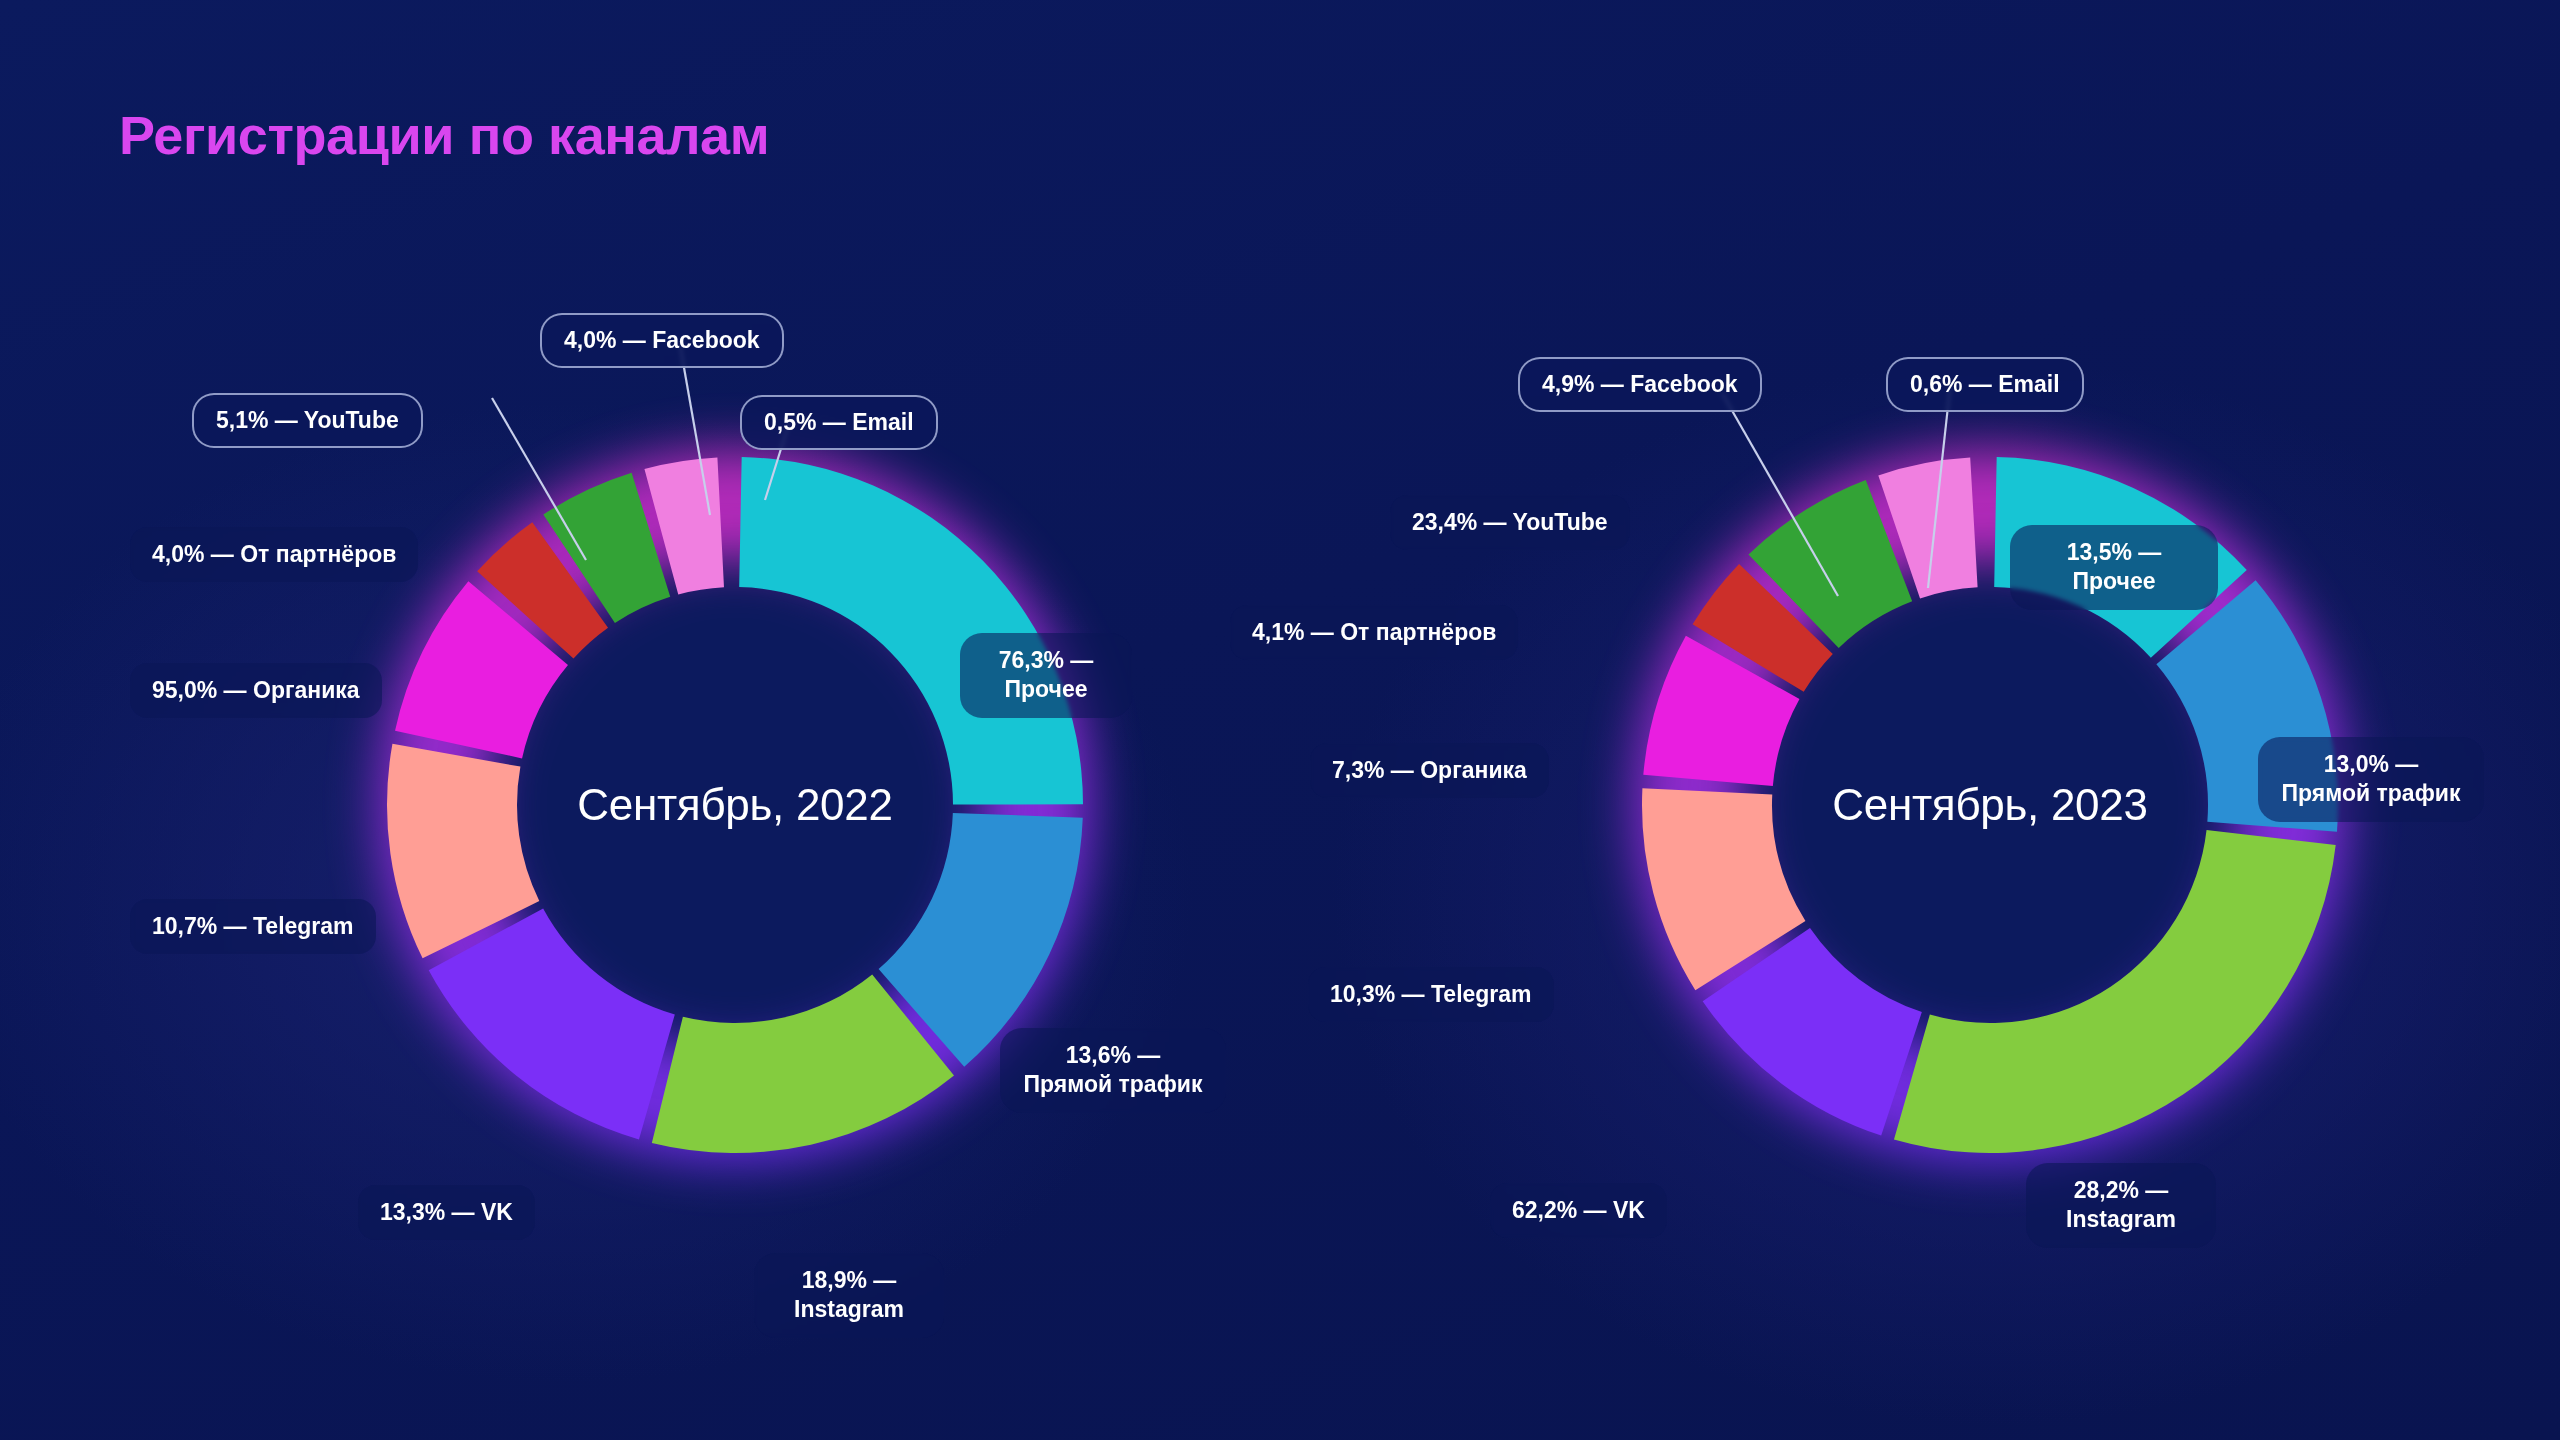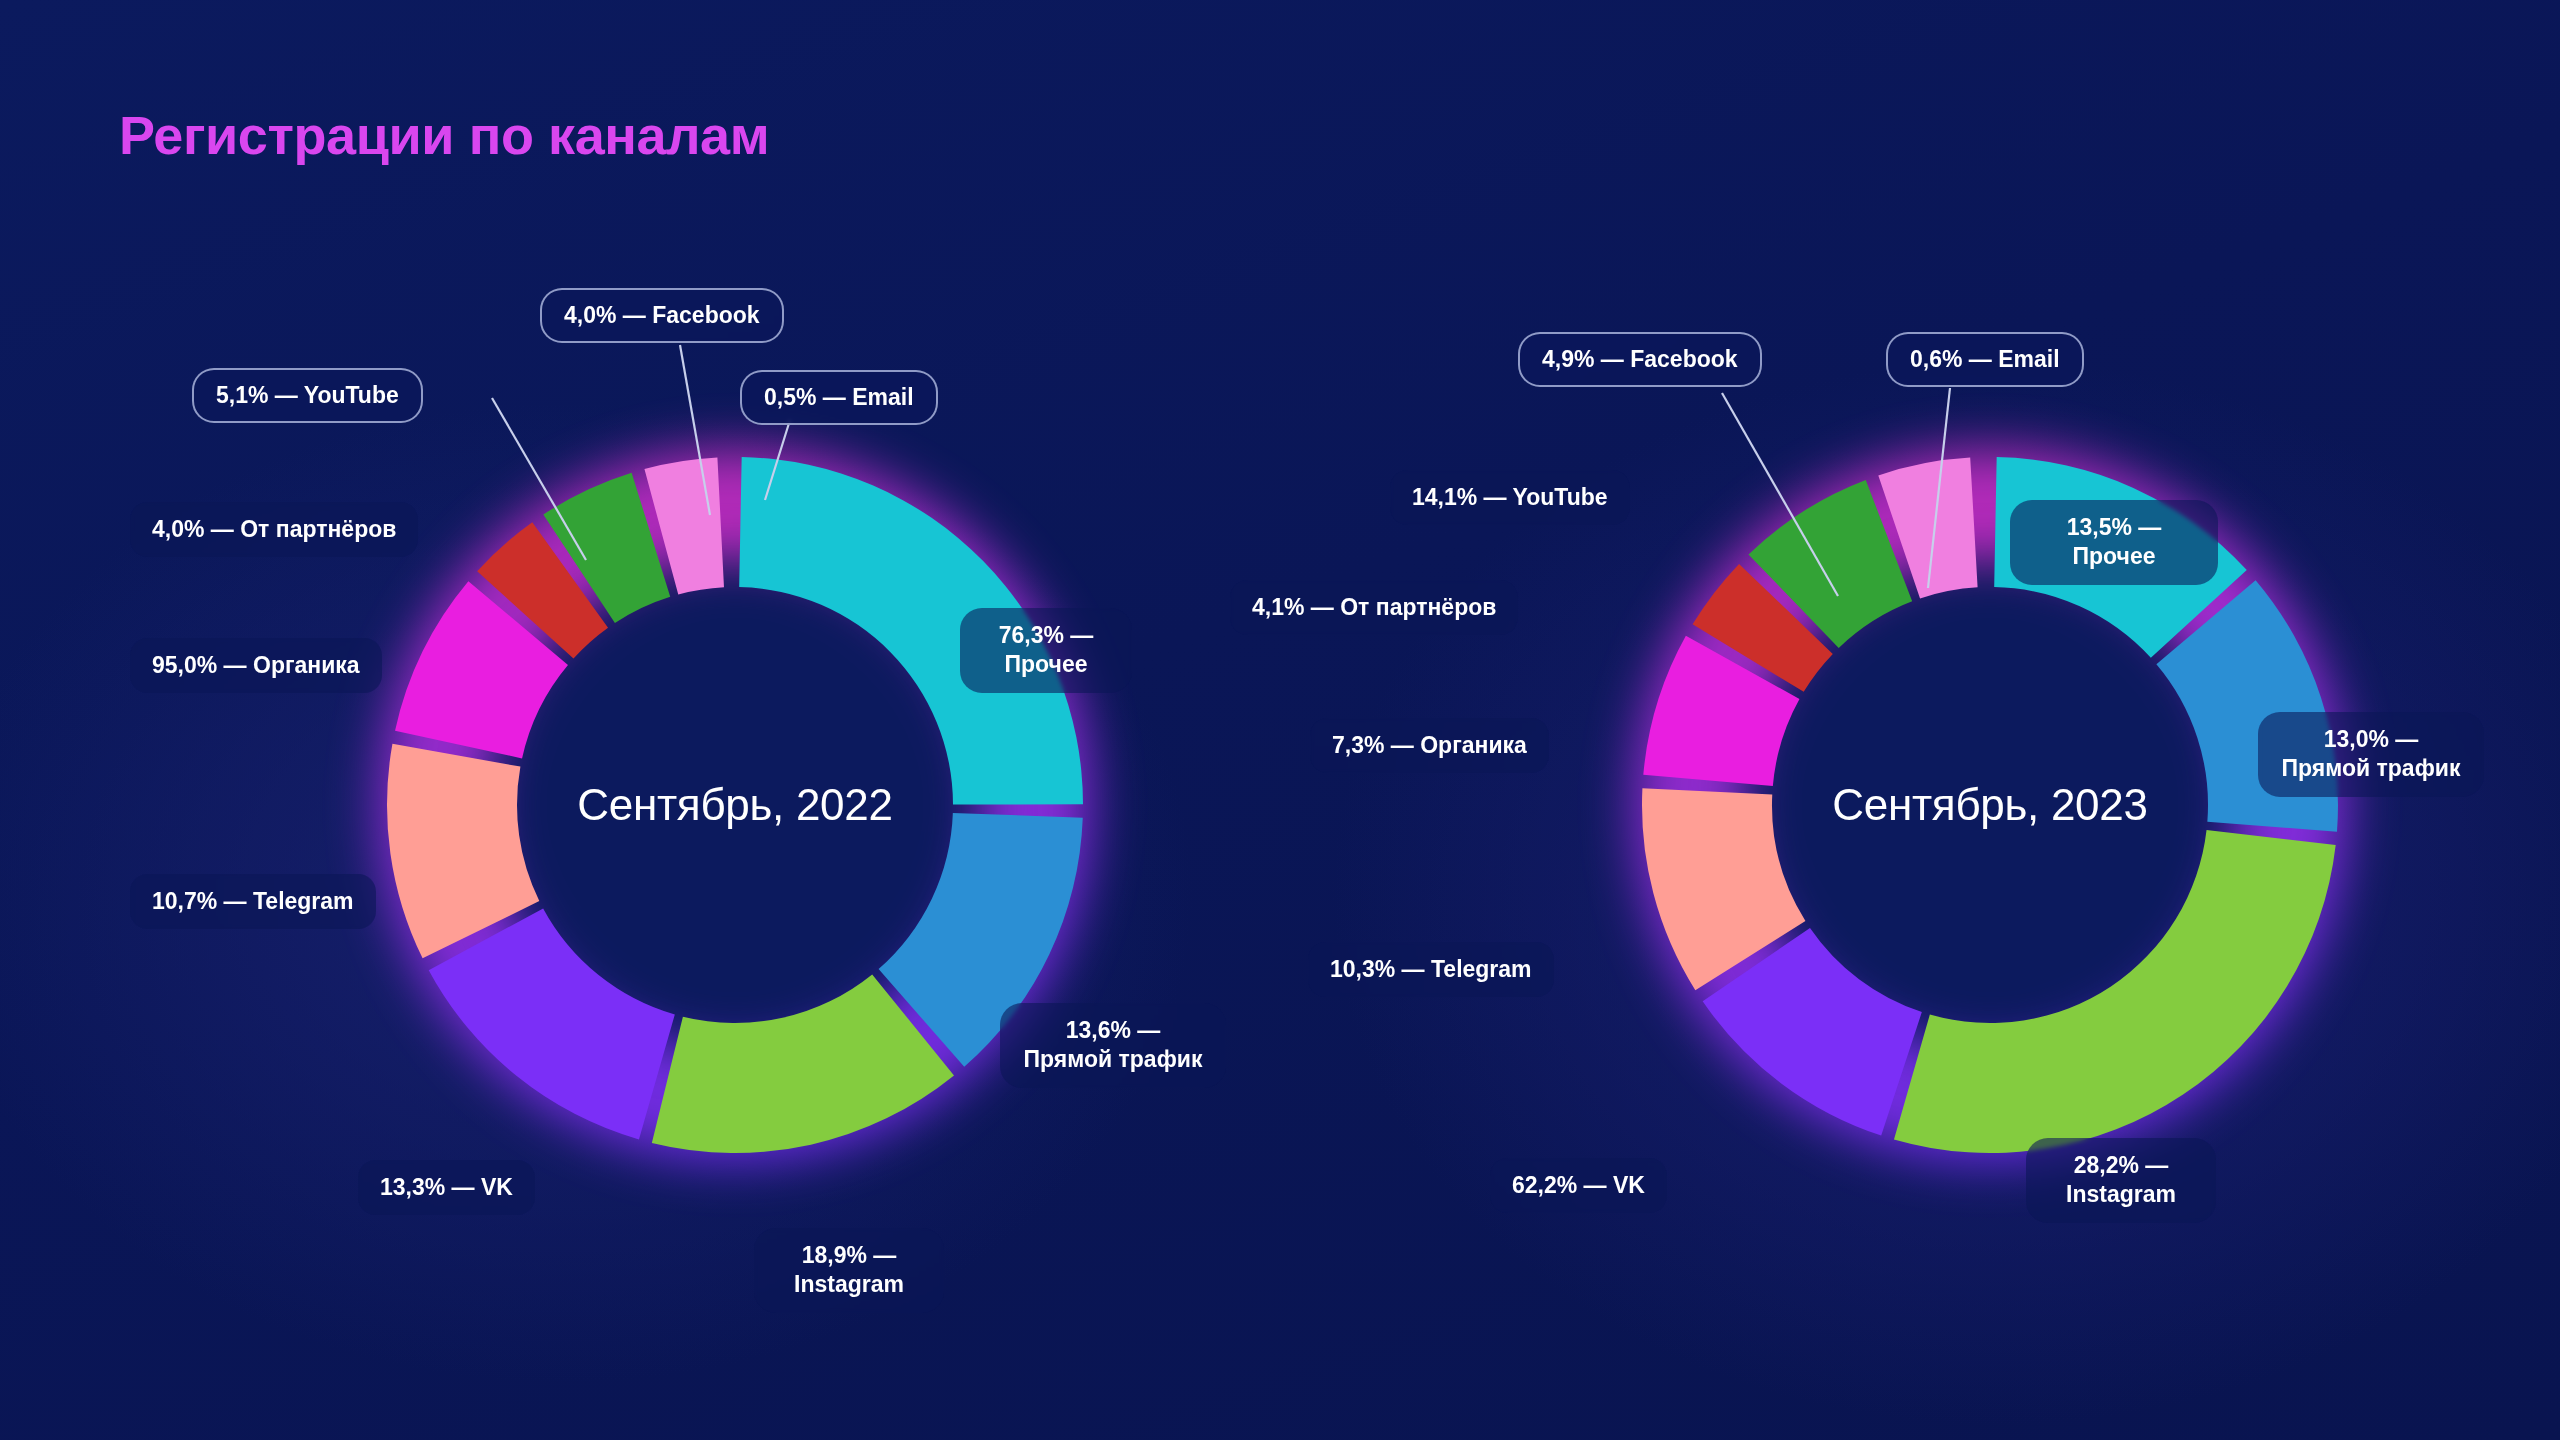--- a/index.html
+++ b/index.html
@@ -85,20 +85,21 @@
     z-index: 8;
     color: #ffffff;
     font-size: 23px;
     font-weight: 700;
     line-height: 1.28;
     white-space: nowrap;
     border-radius: 18px;
     padding: 13px 22px;
     background: rgba(10, 22, 86, 0.58);
     backdrop-filter: blur(2px);
+    margin-top: 25px;
   }
   .lbl.two-line { white-space: normal; text-align: center; border-radius: 22px; }
   .lbl.bordered {
     background: rgba(10, 23, 90, 0.88);
     border: 2px solid rgba(190, 200, 235, 0.75);
     border-radius: 22px;
     padding: 11px 22px;
   }
   .leader {
     position: absolute;
@@ -200,21 +201,21 @@
 </div>
 
 <svg class="leader" style="left:0;top:0;width:2560px;height:1440px;">
   <line x1="1722" y1="393" x2="1838" y2="596"></line>
   <line x1="1950" y1="388" x2="1928" y2="588"></line>
 </svg>
 
 <div class="lbl bordered" style="left:1518px; top:332px;">4,9% — Facebook</div>
 <div class="lbl bordered" style="left:1886px; top:332px;">0,6% — Email</div>
 
-<div class="lbl" style="left:1390px; top:470px;">14,1% — YouTube</div>
+<div class="lbl" style="left:1390px; top:470px;">23,4% — YouTube</div>
 <div class="lbl" style="left:1230px; top:580px;">4,1% — От партнёров</div>
 <div class="lbl" style="left:1310px; top:718px;">7,3% — Органика</div>
 <div class="lbl" style="left:1308px; top:942px;">10,3% — Telegram</div>
 <div class="lbl" style="left:1490px; top:1158px;">62,2% — VK</div>
 
 <div class="lbl two-line" style="left:2010px; top:500px; width:208px;">
   <span>13,5% —</span><br>
   <span>Прочее</span>
 </div>
 <div class="lbl two-line" style="left:2258px; top:712px; width:226px;">

